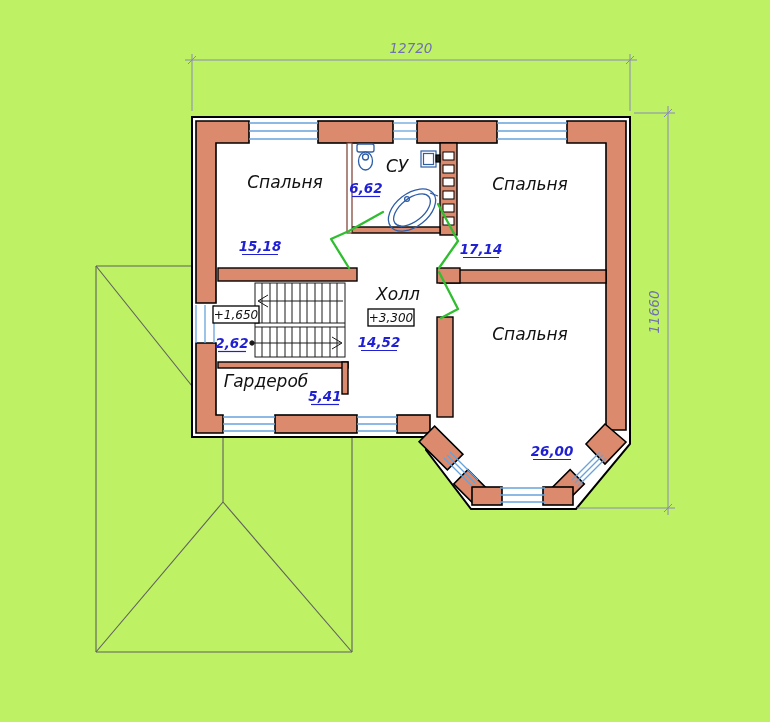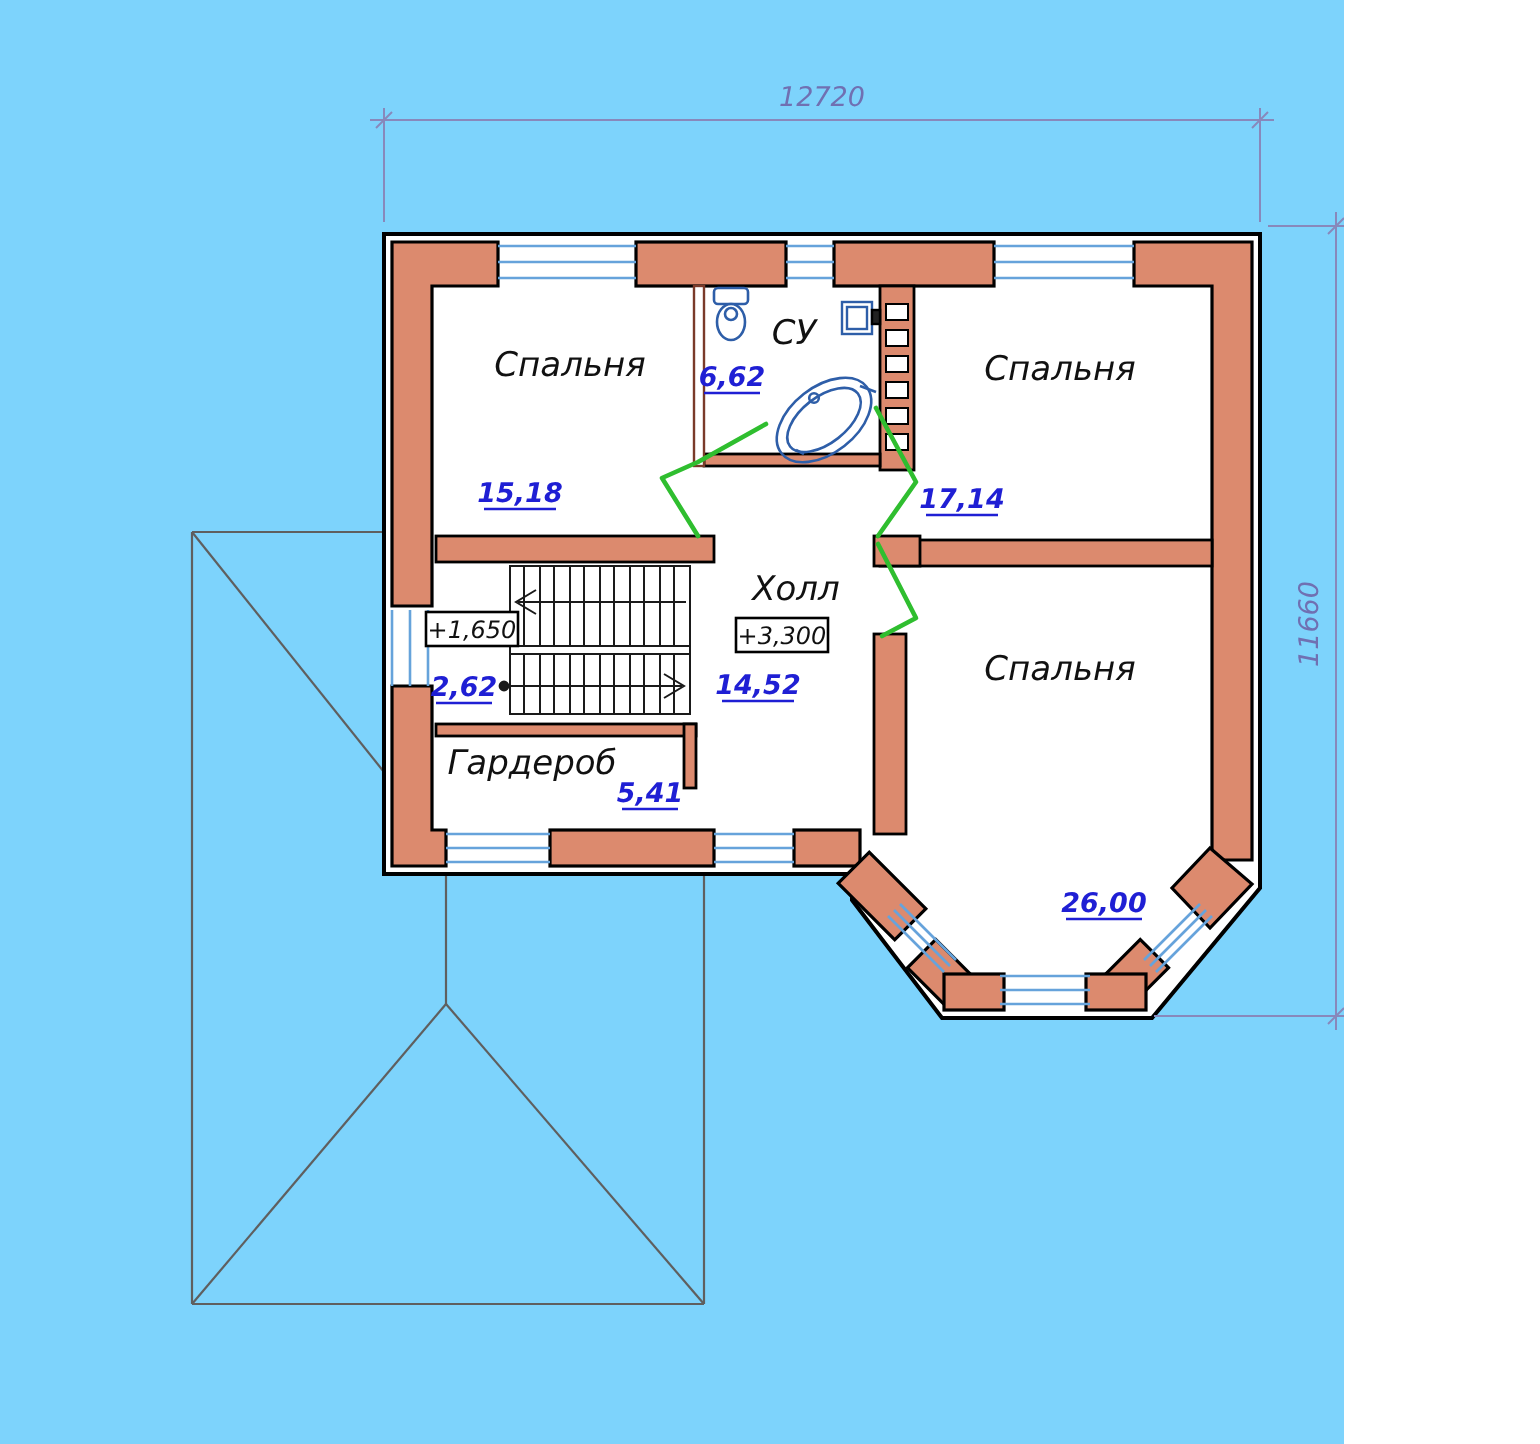--- a/index.html
+++ b/index.html
@@ -1,16 +1,16 @@
 <!DOCTYPE html>
 <html><head>
 <meta charset="utf-8">
 <style>
   html,body{margin:0;padding:0;background:#ffffff;}
-  .page{position:relative;width:672px;height:722px;background:#7dd3fc;overflow:hidden;
+  .page{position:relative;width:770px;height:722px;background:#bef264;overflow:hidden;
         font-family:"DejaVu Sans",sans-serif;}
   svg text{font-family:"DejaVu Sans",sans-serif;}
   .room-label{font-style:italic;font-size:17px;fill:#111111;}
   .area-label{font-style:italic;font-weight:bold;font-size:13.5px;fill:#1F1FD4;}
   .level-label{font-style:italic;font-size:12px;fill:#111111;}
   .dim-label{font-style:italic;font-size:13.5px;fill:#7070B2;}
 </style>
 </head>
 <body>
 

